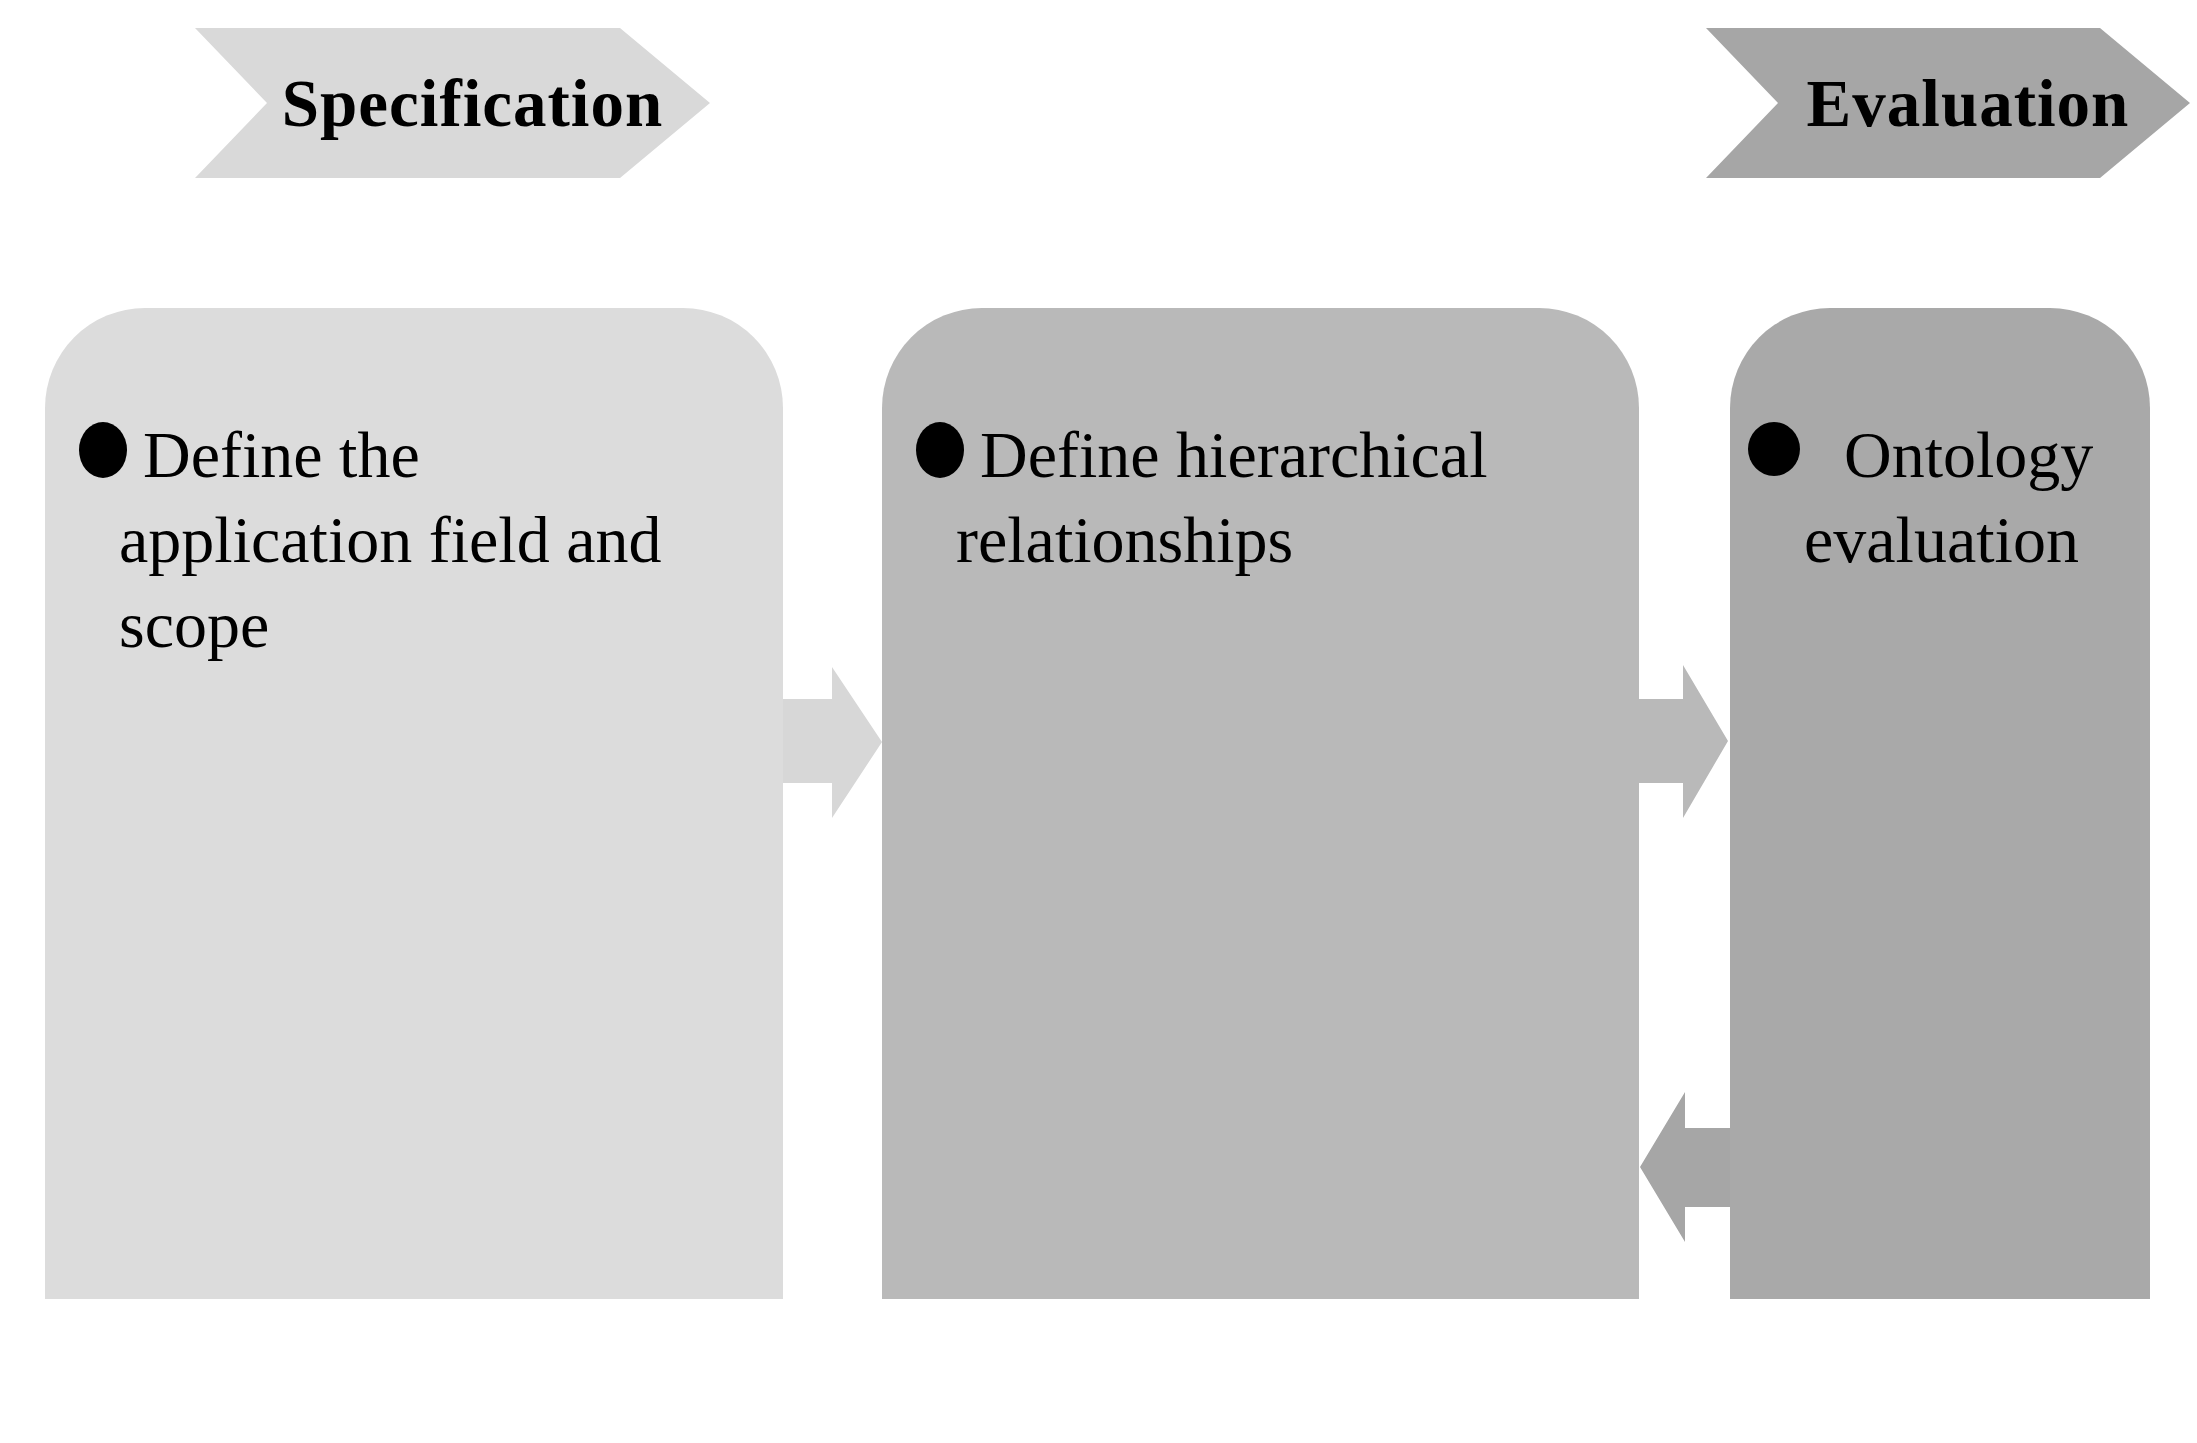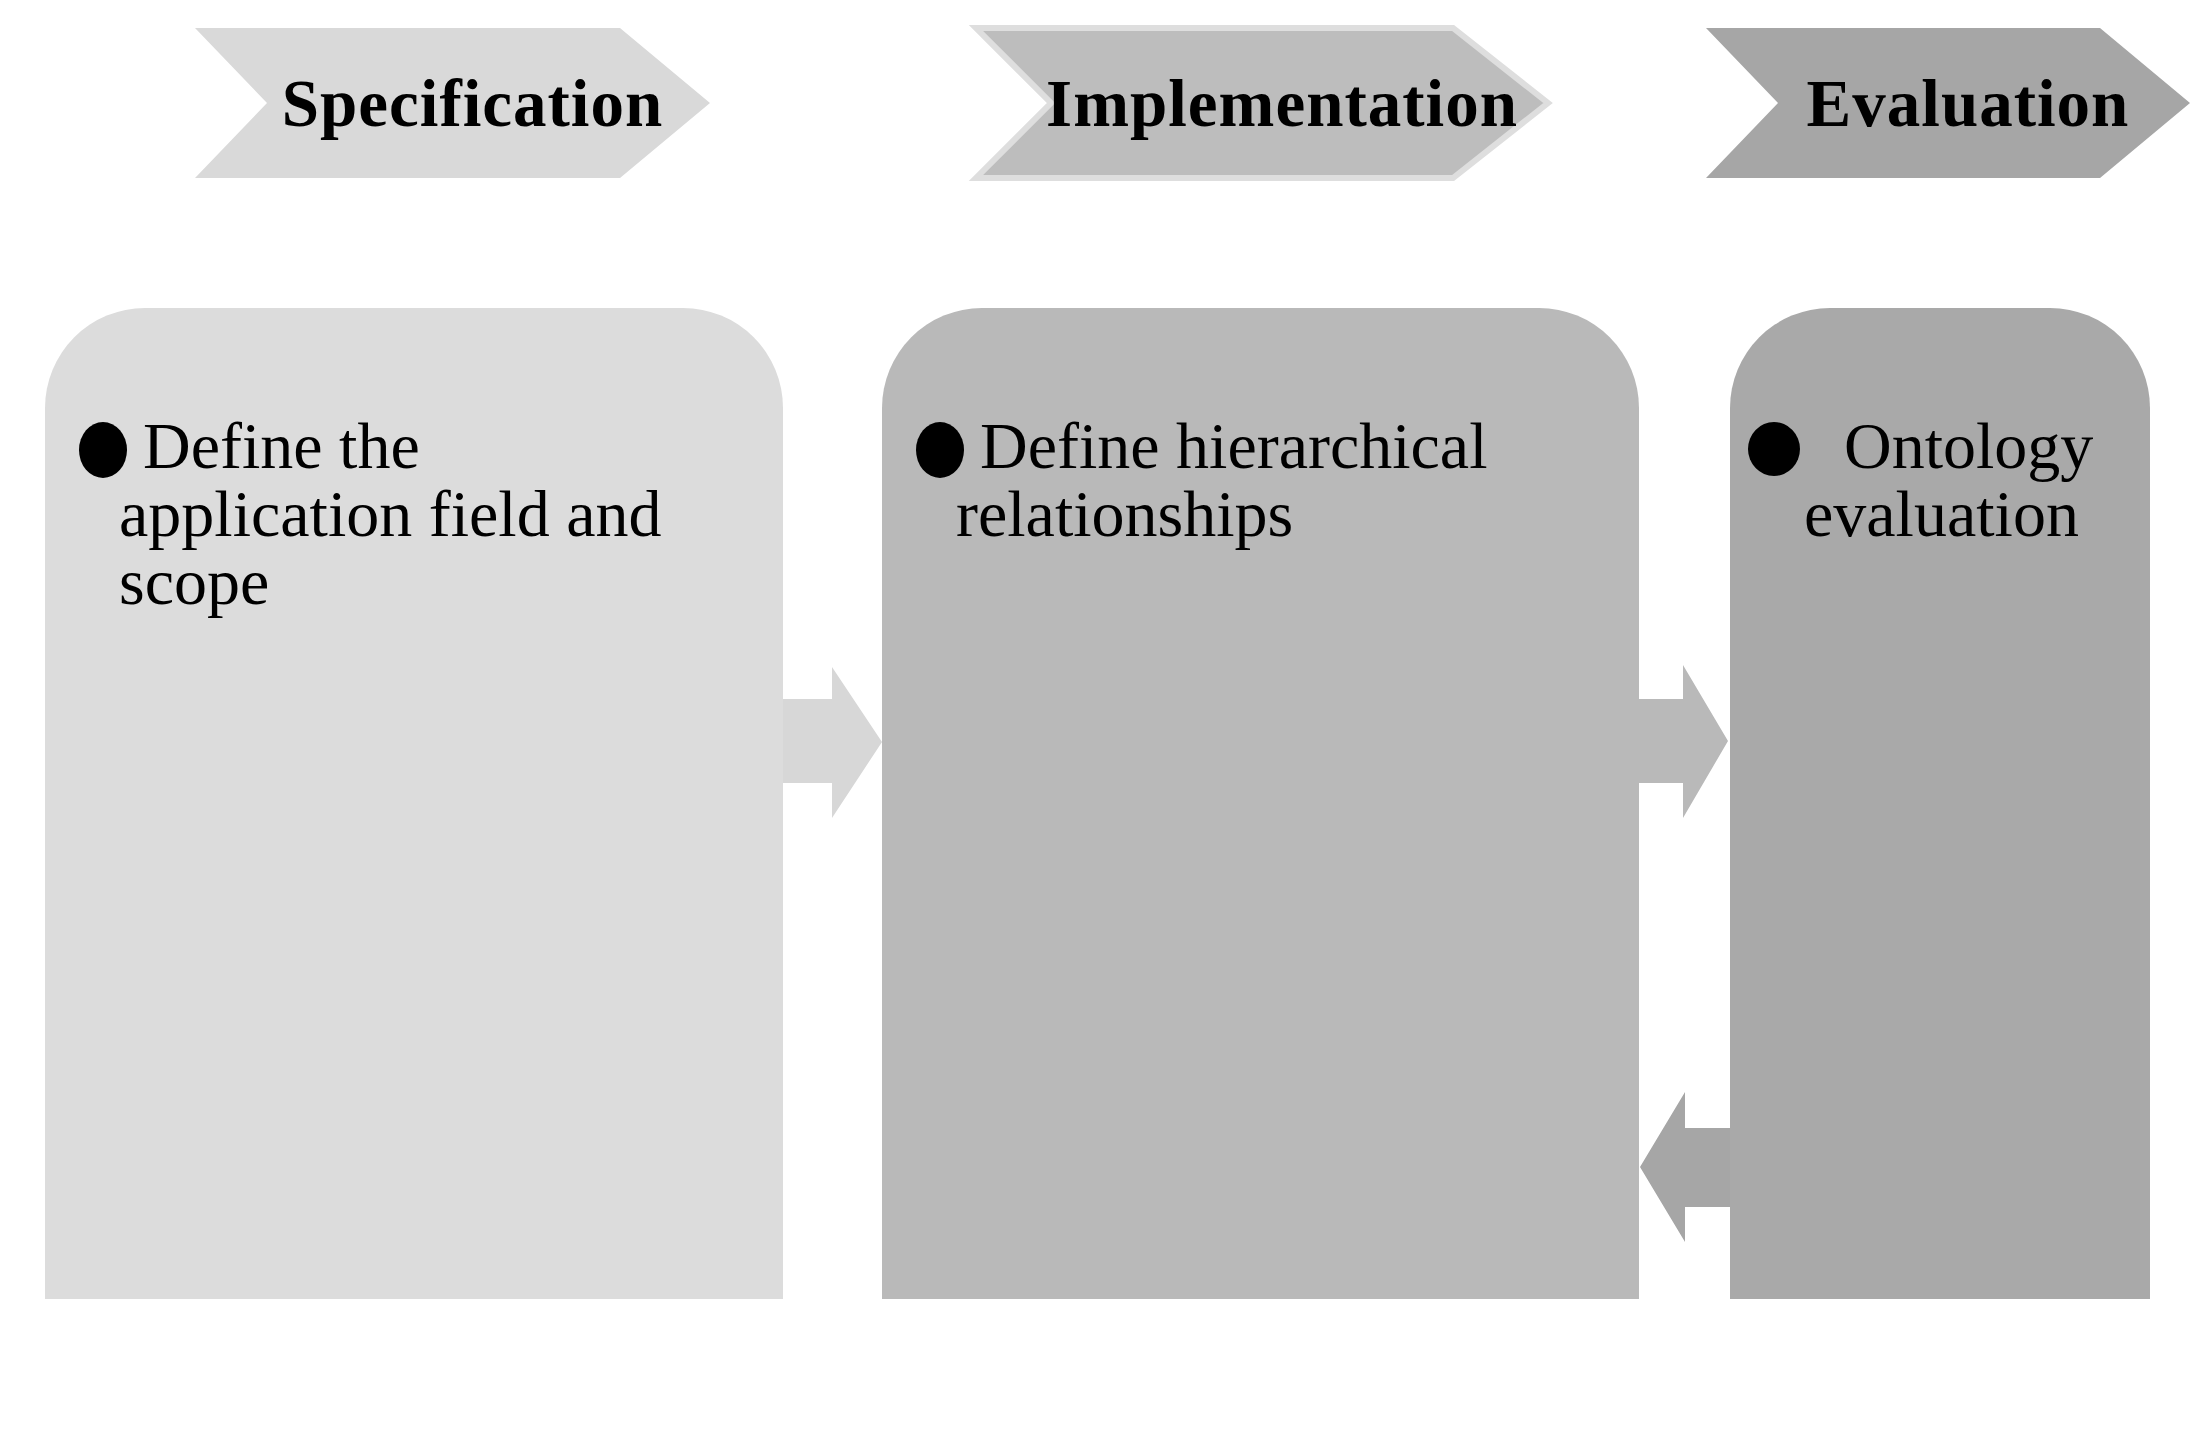--- a/index.html
+++ b/index.html
@@ -31,21 +31,21 @@
   #hdr-eval { left: 1706px; top: 28px; width: 484px; height: 150px; }
 
   
   .box {
     position: absolute;
     top: 308px;
     height: 1099px;
     border-radius: 100px;
     padding-top: 104px;
     font-size: 66px;
-    line-height: 68px;
+    line-height: 85px;
   }
   #box-spec { left: 45px;   width: 738px; background: var(--spec-box, #dcdcdc); }
   #box-impl { left: 882px;  width: 757px; background: var(--impl-box, #b9b9b9); }
   #box-eval { left: 1730px; width: 420px; background: var(--eval-box, #a9a9a9); }
 
   .bullet-item { position: relative; }
   .bullet-item + .bullet-item { margin-top: 84px; text-align: center; }
   .bullet-text {
     display: block;
     padding-left: 74px;
@@ -95,26 +95,20 @@
 
 <div id="canvas">
 
   <div class="phase-header" id="hdr-spec">
     <svg width="515" height="150" viewBox="0 0 515 150">
       <polygon points="0,0 425,0 515,75 425,150 0,150 72,75" style="fill: var(--spec-arrow, #d9d9d9);"></polygon>
     </svg>
     <div class="phase-label">Specification</div>
   </div>
 
-  <div class="phase-header" id="hdr-impl">
-    <svg width="572" height="150" viewBox="0 0 572 150">
-      <polygon points="0,0 477,0 572,75 477,150 0,150 75,75" style="fill: var(--impl-arrow, #bdbdbd); stroke: var(--impl-arrow-outline, #dedede); stroke-width: 6;"></polygon>
-    </svg>
-    <div class="phase-label">Implementation</div>
-  </div>
 
   <div class="phase-header" id="hdr-eval">
     <svg width="484" height="150" viewBox="0 0 484 150">
       <polygon points="0,0 394,0 484,75 394,150 0,150 72,75" style="fill: var(--eval-arrow, #a6a6a6);"></polygon>
     </svg>
     <div class="phase-label">Evaluation</div>
   </div>
 
   <div class="box" id="box-spec">
     <div class="bullet-item">

